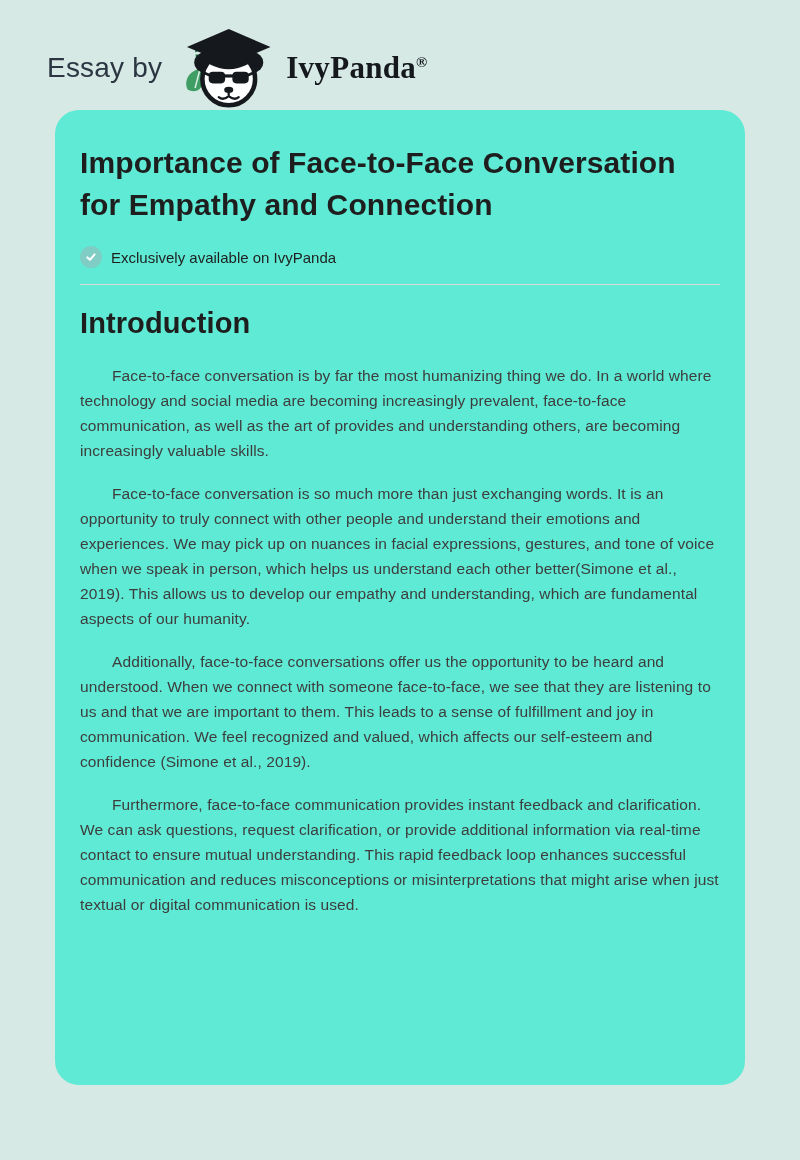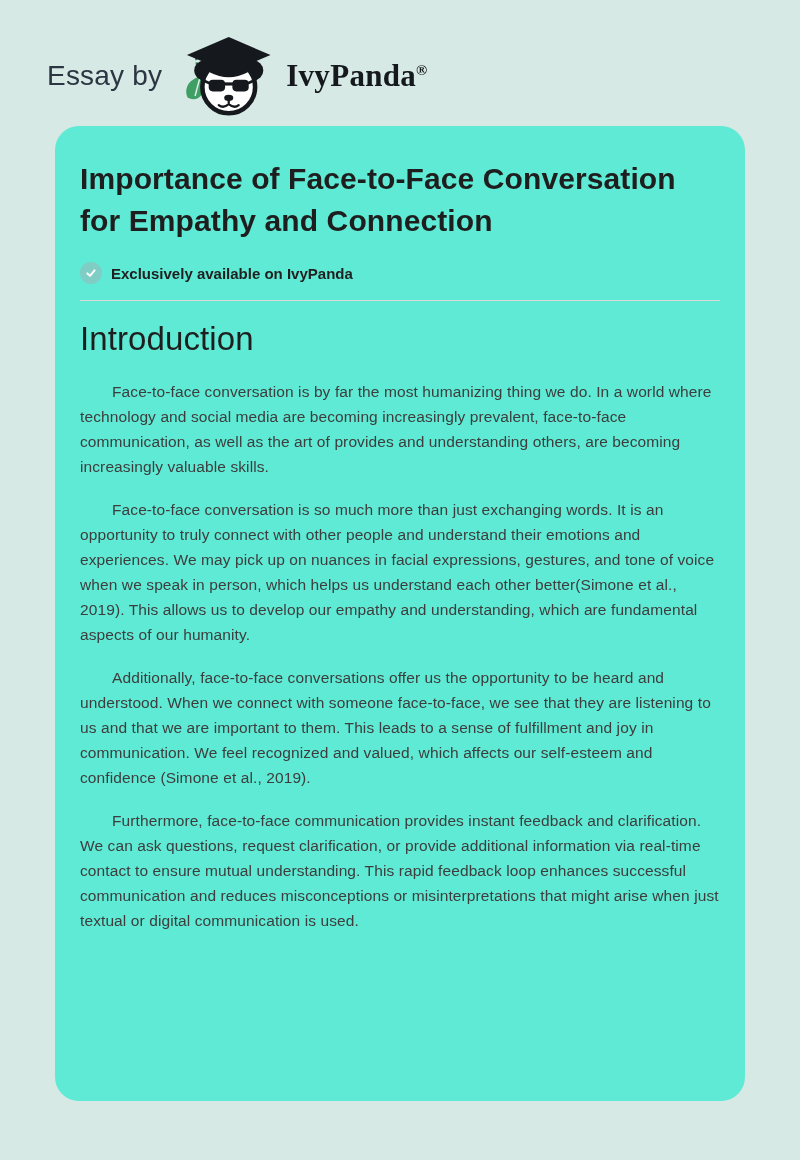--- a/index.html
+++ b/index.html
@@ -10,21 +10,21 @@
     width: 800px;
     height: 1160px;
     background: #d7e9e5;
     font-family: "Liberation Sans", sans-serif;
     overflow: hidden;
   }
   .site-header {
     display: flex;
     align-items: center;
     padding: 26px 0 0 47px;
-    height: 126px;
+    height: 110px;
     box-sizing: border-box;
   }
   .essay-by {
     font-size: 28px;
     color: #2c3642;
     letter-spacing: 0.2px;
   }
   .logo-wrap {
     margin: 0 10px 0 14px;
     display: inline-flex;
@@ -75,33 +75,33 @@
     display: inline-flex;
     align-items: center;
     justify-content: center;
     flex: 0 0 auto;
   }
   .check-circle svg {
     display: block;
   }
   .badge-label {
     font-size: 15px;
-    font-weight: bold;
+    font-weight: normal;
     color: #1f1f1f;
   }
   hr.rule {
     border: none;
     border-top: 1px solid #d9d9d9;
     margin: 0 0 6px 0;
   }
   .essay-body h2 {
-    font-size: 33px;
+    font-size: 29px;
     line-height: 32px;
     color: #1e1e1e;
-    font-weight: normal;
+    font-weight: bold;
     margin: 22px 0 24px 0;
     letter-spacing: 0.1px;
   }
   .essay-body p {
     font-size: 15.5px;
     line-height: 25px;
     color: #3d3d3d;
     margin: 0 0 18px 0;
     text-indent: 32px;
     letter-spacing: 0.1px;

